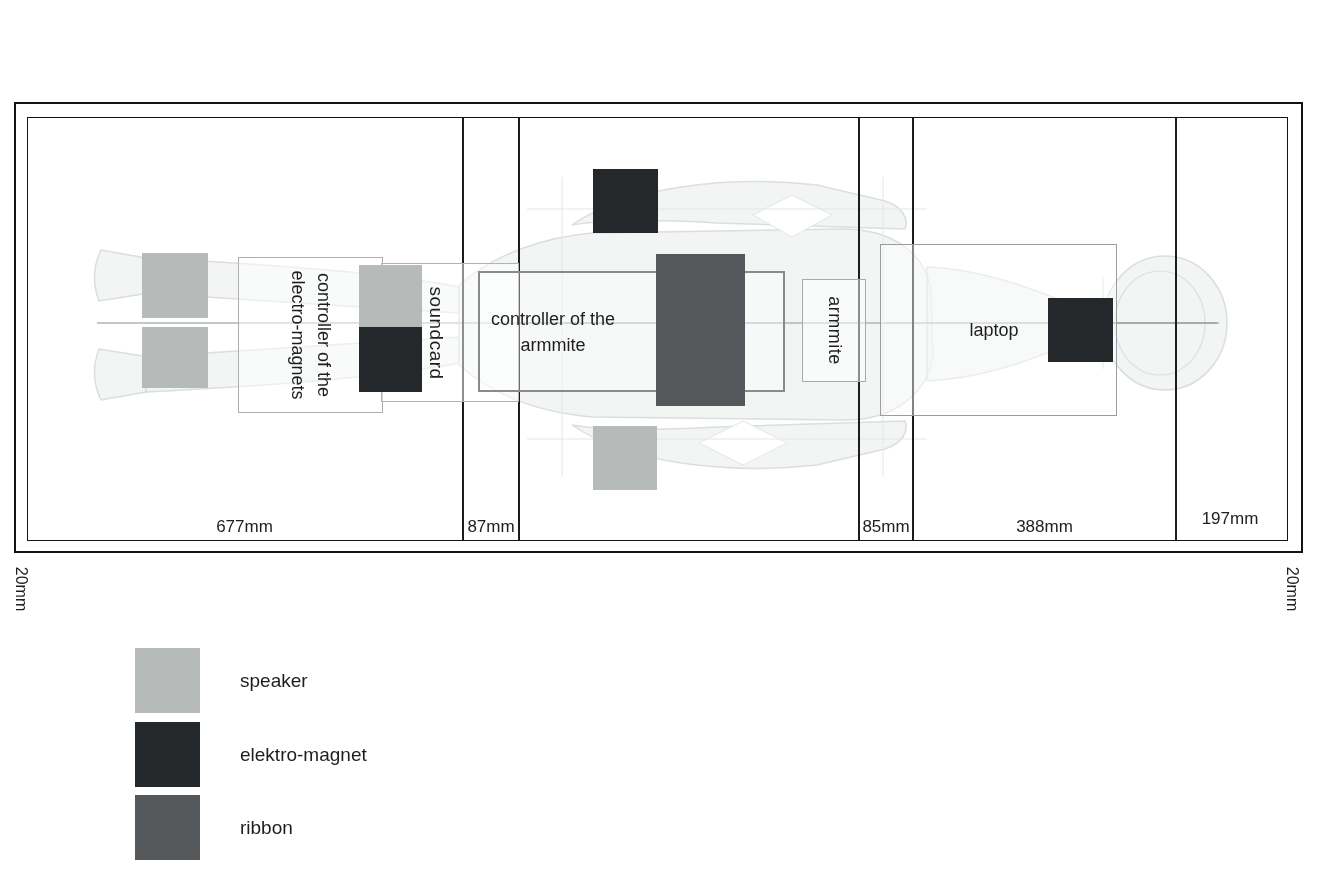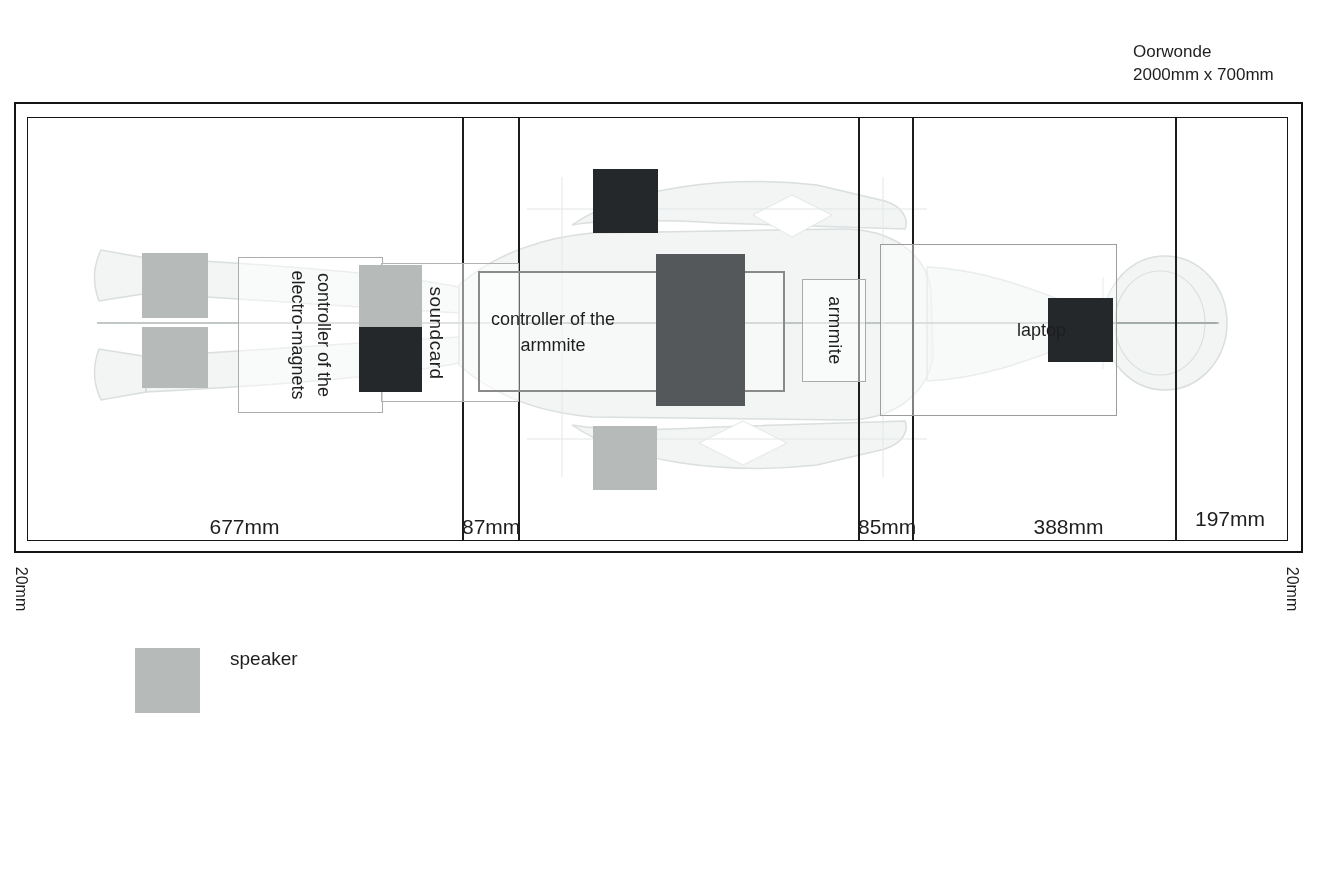--- a/index.html
+++ b/index.html
@@ -42,53 +42,49 @@
   .blk-leg-spk{left:593px;top:426px;width:64px;height:64px;}
   .blk-head-mag{left:1048px;top:298px;width:65px;height:64px;}
 
   
   .clabel{z-index:5;display:flex;align-items:center;justify-content:center;text-align:center;}
   .rot{transform:rotate(90deg);white-space:nowrap;}
   .lbl-ctrl-magnets{left:238px;top:257px;width:145px;height:156px;font-size:18px;line-height:26px;}
   .lbl-soundcard{left:408px;top:263px;width:56px;height:139px;font-size:19px;letter-spacing:0.5px;}
   .lbl-ctrl-speakers{left:463px;top:271px;width:180px;height:121px;font-size:18px;line-height:26px;flex-direction:column;}
   .lbl-armmite{left:802px;top:279px;width:64px;height:103px;font-size:18px;letter-spacing:0.5px;}
-  .lbl-laptop{left:874px;top:244px;width:192px;height:172px;font-size:18px;justify-content:flex-end;}
+  .lbl-laptop{left:898px;top:244px;width:192px;height:172px;font-size:18px;}
 
   
-  .dim{z-index:5;top:515px;height:24px;line-height:24px;font-size:21px;text-align:center;}
+  .dim{z-index:5;top:515px;height:24px;line-height:24px;font-size:17px;text-align:center;}
   .dim1{left:27px;width:435px;}
   .dim2{left:462px;width:58px;}
   .dim3{left:520px;width:338px;}
   .dim4{left:858px;width:56px;}
-  .dim5{left:938px;width:261px;}
+  .dim5{left:914px;width:261px;}
   .dim6{left:1175px;width:110px;top:507px;}
 
   
   .margin-lbl{z-index:5;display:flex;align-items:center;justify-content:center;width:27px;height:62px;top:558px;font-size:16px;}
   .margin-left{left:8px;}
   .margin-right{left:1279px;}
 
   
-  .legend-row{display:flex;align-items:flex-start;z-index:5;}
+  .legend-row{display:flex;align-items:center;z-index:5;gap:10px;}
   .legend-swatch{width:65px;height:65px;flex:0 0 65px;}
   .legend-text{margin-left:30px;font-size:19px;}
   .lg1{left:135px;top:648px;}
   .lg2{left:135px;top:722px;}
   .lg3{left:135px;top:795px;}
 </style>
 </head>
 <body>
 
 <div class="canvas">
 
-  <div class="abs title">
-    <div>Oorwonde</div>
-    <div>2000mm x 700mm</div>
-  </div>
 
   <svg class="abs body-svg" viewBox="0 0 1261 424" xmlns="http://www.w3.org/2000/svg">
     <g fill="#e9eded" fill-opacity="0.55" stroke="#d2d7d7" stroke-opacity="0.8" stroke-width="1.5">
       <path d="M74,133 Q62,158 72,184 L122,176 L119,141 Z"></path>
       <path d="M74,283 Q62,258 72,232 L122,240 L119,275 Z"></path>
       <path d="M119,141 C260,148 370,158 432,170 L432,196 C330,190 210,182 119,176 Z"></path>
       <path d="M119,275 C260,268 370,258 432,246 L432,220 C330,226 210,234 119,240 Z"></path>
       <path d="M432,168 C470,135 520,120 565,116 L815,112 C868,112 898,138 904,172 L906,240 C900,276 868,304 815,303 L565,300 C520,296 470,282 432,248 Z"></path>
       <path d="M545,108 C600,70 700,58 790,68 L858,84 C876,90 882,102 878,112 L690,106 C620,102 575,103 545,108 Z"></path>
       <path d="M545,308 C600,346 700,358 790,348 L858,332 C876,326 882,314 878,304 L690,310 C620,314 575,313 545,308 Z"></path>
@@ -165,17 +161,25 @@
     <div class="rot">20mm</div>
   </div>
   <div class="abs margin-lbl margin-right">
     <div class="rot">20mm</div>
   </div>
 
   <div class="abs legend-row lg1">
     <div class="legend-swatch" style="background-color: rgb(182, 187, 185);"></div>
     <div class="legend-text">speaker</div>
   </div>
+  <div class="abs legend-row lg2">
+    <div class="legend-swatch" style="background-color: rgb(36, 40, 43);"></div>
+    <div class="legend-text">elektro-magnet</div>
+  </div>
+  <div class="abs legend-row lg3">
+    <div class="legend-swatch" style="background-color: rgb(84, 88, 90);"></div>
+    <div class="legend-text">ribbon</div>
+  </div>
 
   <div class="abs outer-frame"></div>
   <div class="abs inner-frame"></div>
 
 </div>
 
 </body></html>

